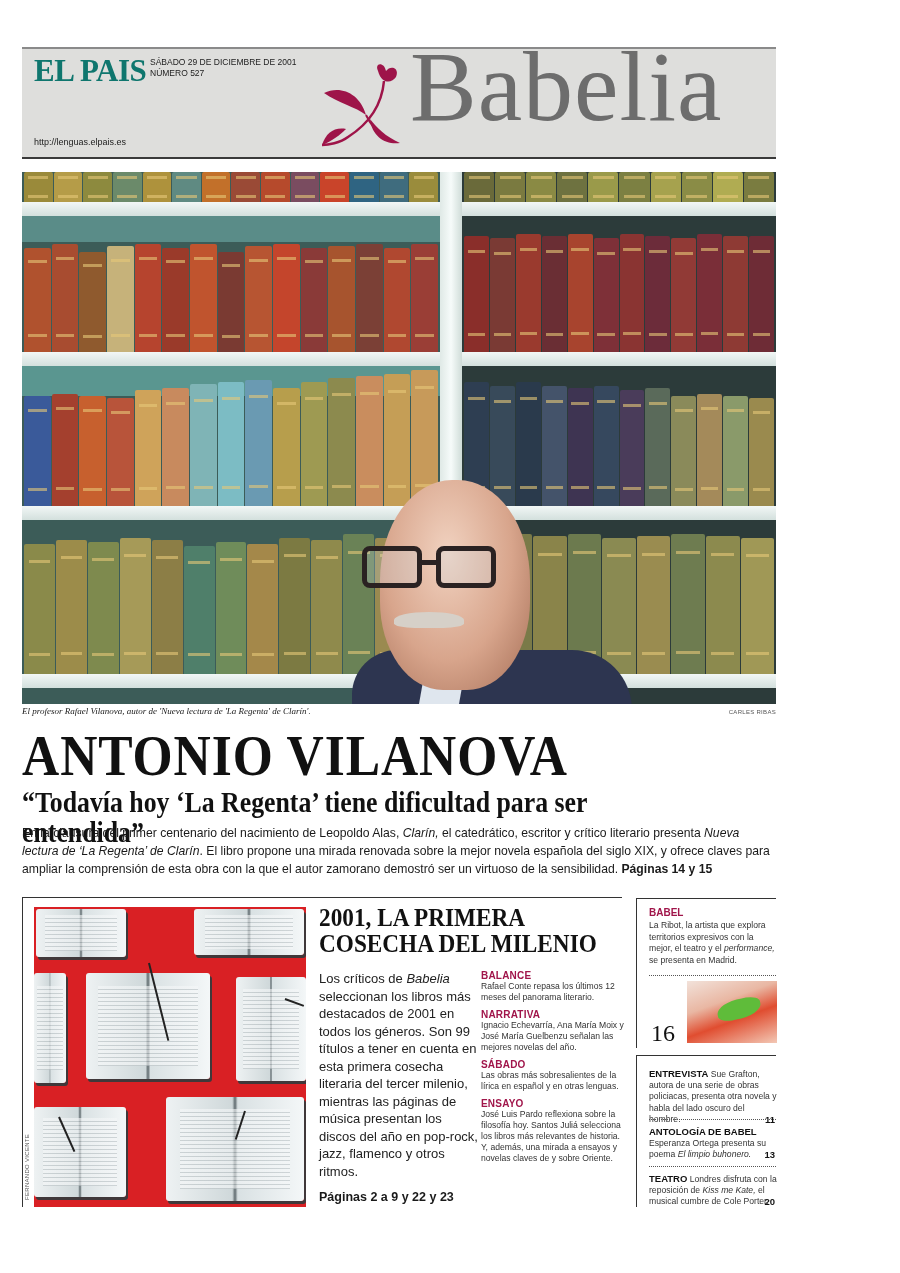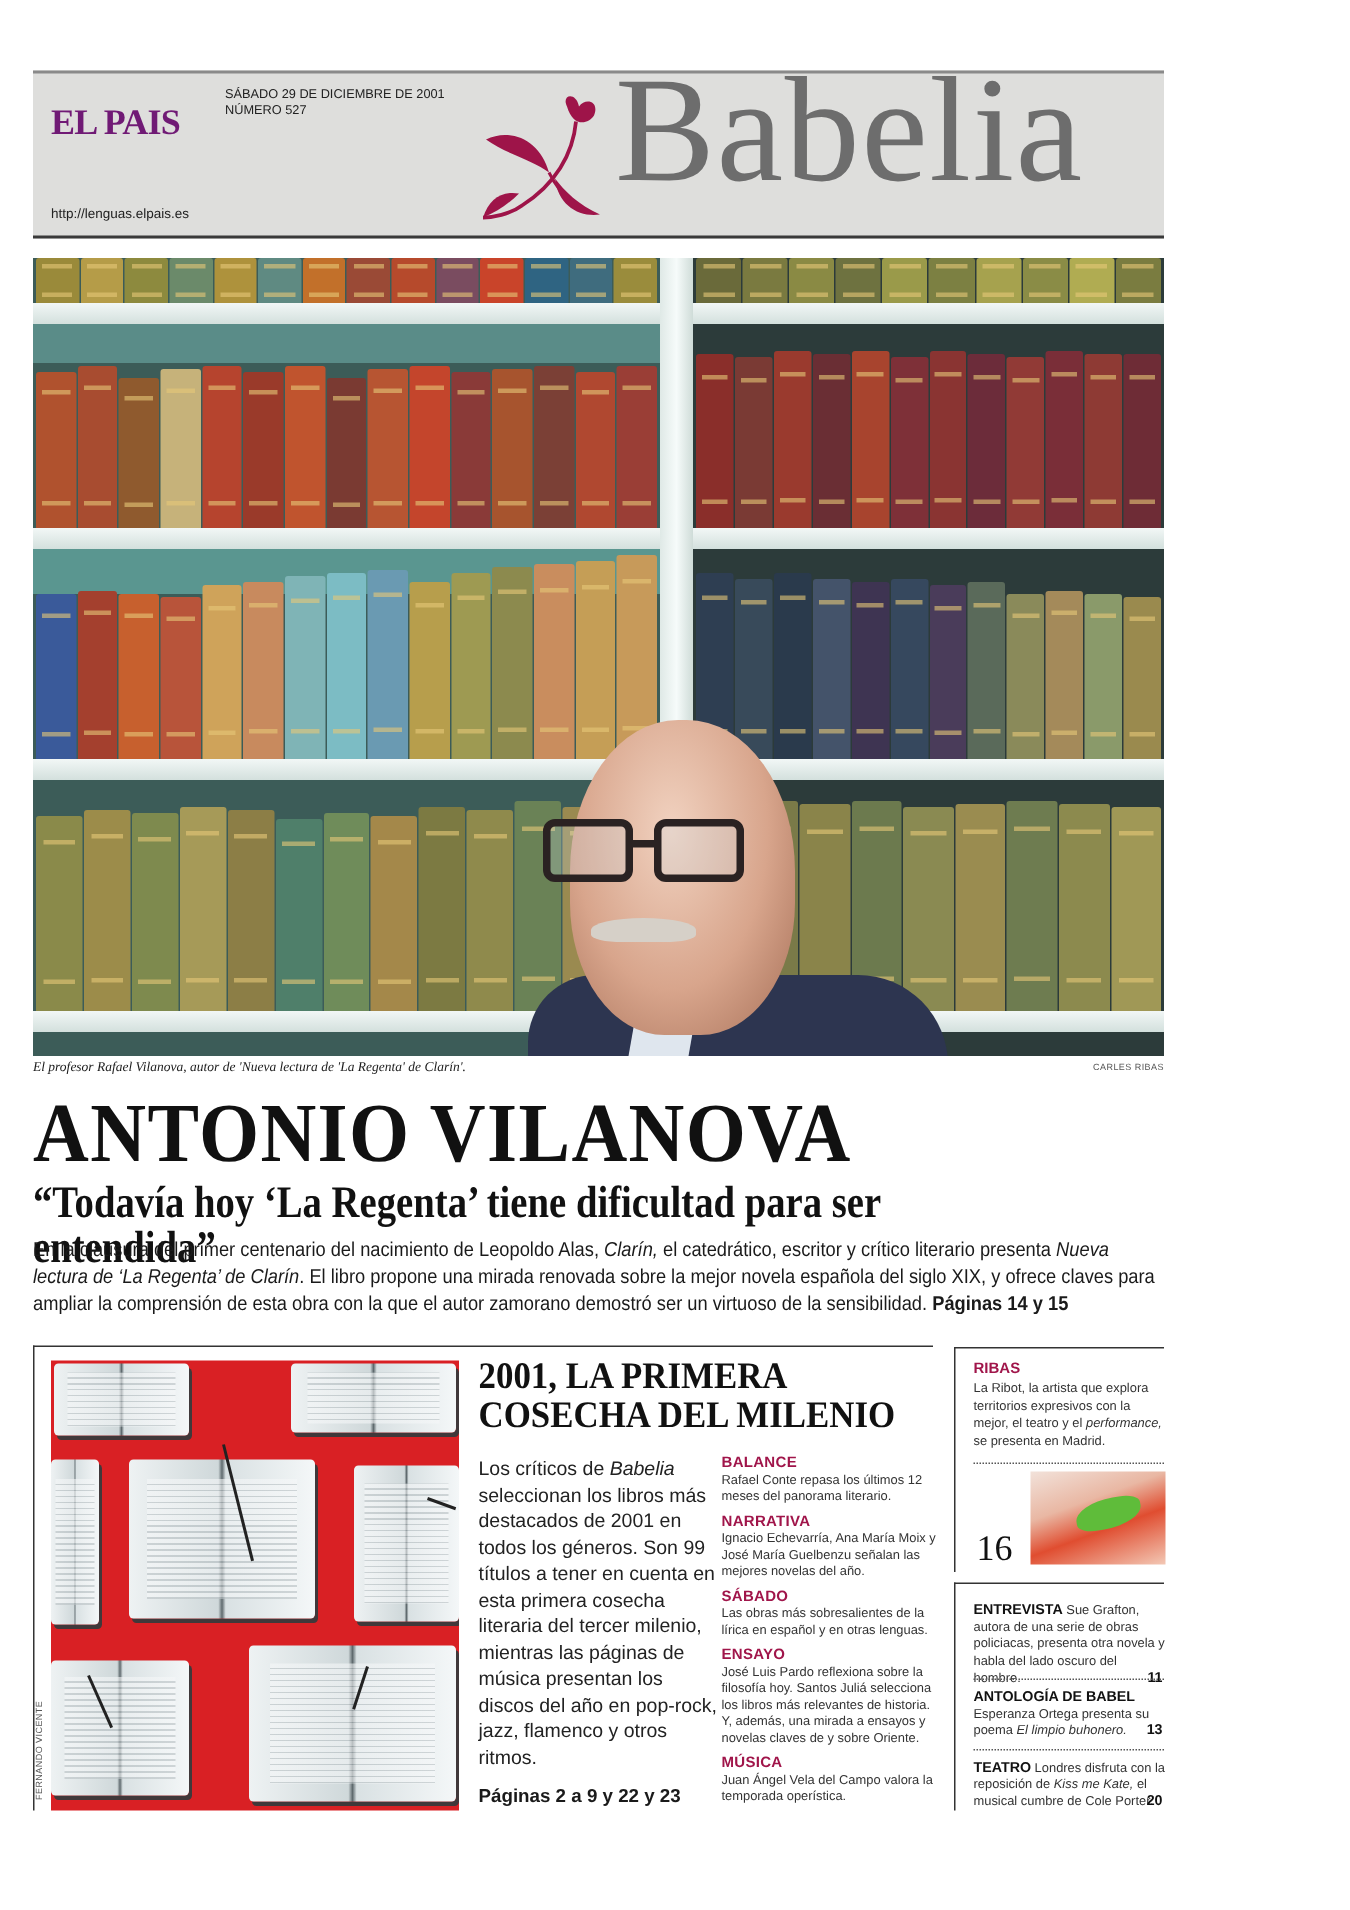--- a/index.html
+++ b/index.html
@@ -5,22 +5,22 @@
   * { box-sizing: border-box; margin: 0; padding: 0; }
   html, body { width: 900px; height: 1273px; background: #ffffff; overflow: hidden; }
   body { position: relative; font-family: "Liberation Sans", sans-serif; color: #1a1a1a; }
 
   
   .masthead {
     position: absolute; left: 22px; top: 47px; width: 754px; height: 112px;
     background: #dededc; border-top: 2px solid #8a8a8a; border-bottom: 2px solid #3a3a3a;
   }
   .elpais {
-    position: absolute; left: 12px; top: 20px;
-    font-family: "Liberation Serif", serif; font-weight: bold; font-size: 24px; letter-spacing: -0.5px; color: #701a75;
+    position: absolute; left: 12px; top: 4px;
+    font-family: "Liberation Serif", serif; font-weight: bold; font-size: 31px; letter-spacing: -0.5px; color: #0f766e;
   }
   .dateline { position: absolute; left: 128px; top: 8px; font-size: 8.5px; line-height: 11px; color: #222; }
   .url { position: absolute; left: 12px; top: 88px; font-size: 9px; color: #222; }
   .logo-mark { position: absolute; left: 298px; top: 14px; width: 92px; height: 84px; }
   .babelia {
     position: absolute; left: 388px; top: -12px;
     font-family: "Liberation Serif", serif; font-size: 100px; color: #6d6d6d; letter-spacing: 1px; line-height: 1;
   }
 
   
@@ -329,28 +329,24 @@
     <div class="toc-text">Ignacio Echevarría, Ana María Moix y José María Guelbenzu señalan las mejores novelas del año.</div>
   </div>
   <div class="toc-item">
     <div class="toc-head">SÁBADO</div>
     <div class="toc-text">Las obras más sobresalientes de la lírica en español y en otras lenguas.</div>
   </div>
   <div class="toc-item">
     <div class="toc-head">ENSAYO</div>
     <div class="toc-text">José Luis Pardo reflexiona sobre la filosofía hoy. Santos Juliá selecciona los libros más relevantes de historia. Y, además, una mirada a ensayos y novelas claves de y sobre Oriente.</div>
   </div>
-  <div class="toc-item">
-    <div class="toc-head">MÚSICA</div>
-    <div class="toc-text">Juan Ángel Vela del Campo valora la temporada operística.</div>
-  </div>
 </div>
 
 <aside class="rail-arte">
-  <div class="rail-head">RIBAS</div>
+  <div class="rail-head">BABEL</div>
   <div class="rail-text"><span>La Ribot, la artista que explora territorios expresivos con la mejor, el teatro y el </span><em>performance,</em><span> se presenta en Madrid.</span></div>
   <div class="dotted" style="top:76px"></div>
   <div class="arte-photo">
       <div class="green"></div>
     </div>
   <div class="arte-num">16</div>
 </aside>
 
 <aside class="rail-list">
   <div class="rail-entry" style="top:12px">

